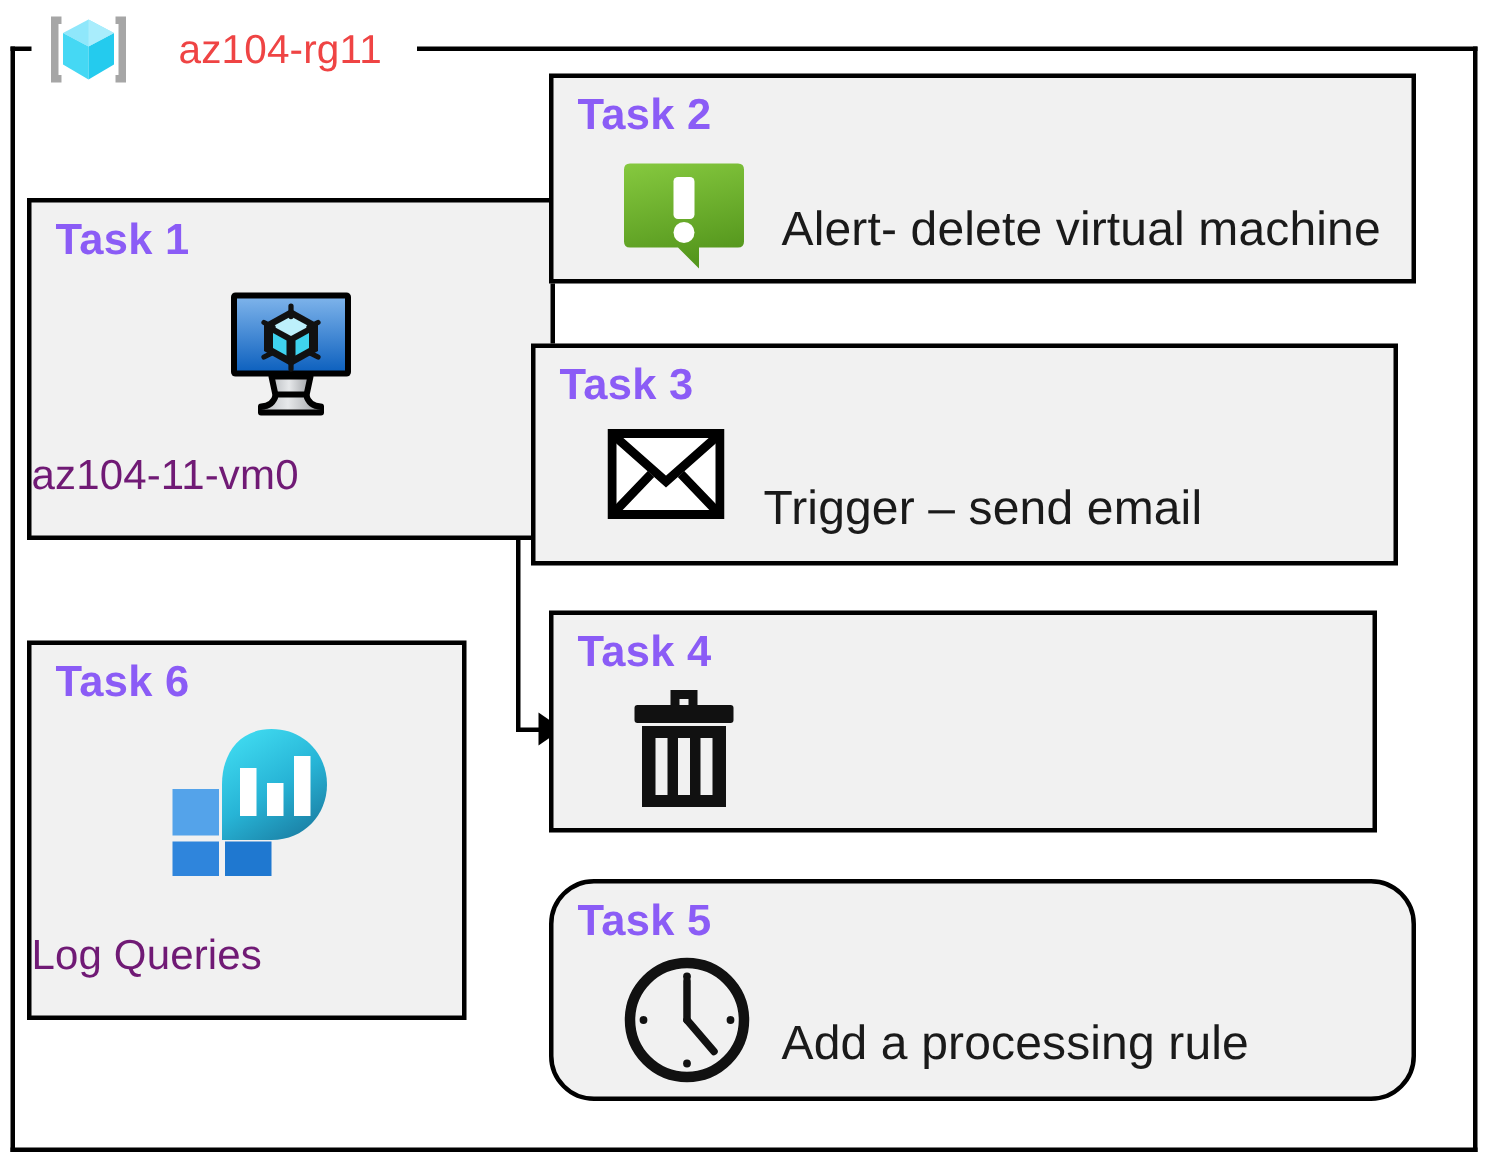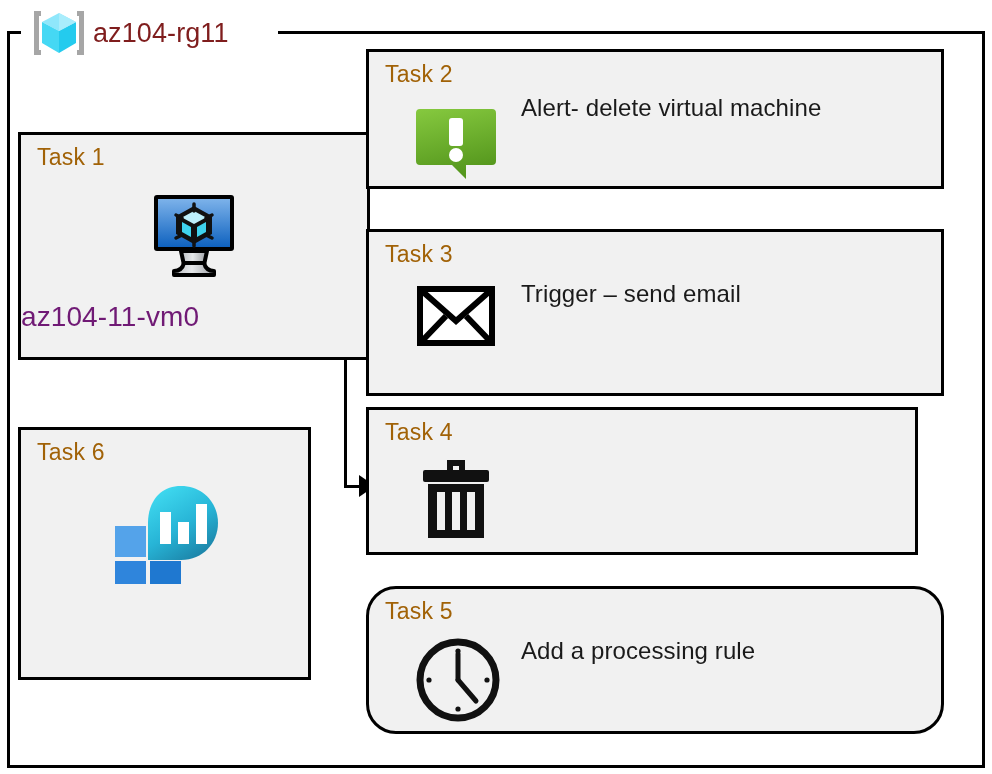--- a/index.html
+++ b/index.html
@@ -40,52 +40,53 @@
   
   #rg-icon {
     position: absolute;
     left: 18px;
     top: -26px;
     width: 68px;
     height: 56px;
   }
   #rg-title {
     position: absolute;
-    left: 86px;
+    left: 112px;
     top: -25px;
     font-size: 27px;
-    color: #7f1d1d;
+    color: #ef4444;
     line-height: 54px;
     white-space: nowrap;
     letter-spacing: 0.1px;
   }
 
   
   .card {
     position: absolute;
     background: #f1f1f1;
     border: 3px solid #000000;
     box-sizing: border-box;
   }
   .card-title {
     position: absolute;
     left: 16px;
     top: 9px;
-    font-size: 23px;
-    font-weight: normal;
-    color: #a16207;
+    font-size: 29px;
+    font-weight: bold;
+    color: #8b5cf6;
     letter-spacing: 0.2px;
     white-space: nowrap;
   }
   .card-label {
     position: absolute;
-    font-size: 24px;
+    font-size: 32px;
     color: #1a1a1a;
     white-space: nowrap;
     letter-spacing: 0.1px;
+    margin-top: 40px;
   }
 
   
   #card-task1 { left: 18px;  top: 132px; width: 352px; height: 228px; }
   #card-task6 { left: 18px;  top: 427px; width: 293px; height: 253px; }
   .card-center-label {
     position: absolute;
     left: 0; right: 0;
     bottom: 24px;
     text-align: left;
@@ -94,21 +95,21 @@
     letter-spacing: 0.1px;
   }
   .card-center-icon {
     position: absolute;
     left: 50%;
     transform: translateX(-50%);
   }
 
   
   #card-task2 { left: 366px; top: 49px;  width: 578px; height: 140px; }
-  #card-task3 { left: 366px; top: 229px; width: 578px; height: 167px; padding-left: 38px; }
+  #card-task3 { left: 354px; top: 229px; width: 578px; height: 148px; padding-left: 38px; }
   #card-task4 { left: 366px; top: 407px; width: 552px; height: 148px; }
   #card-task5 { left: 366px; top: 586px; width: 578px; height: 148px; border-radius: 30px; }
 
   .right-icon { position: absolute; }
 
   
   .conn { position: absolute; background: #000000; }
   #conn-h1 { left: 197px; top: 236px; width: 150px; height: 3px; }
   #conn-v  { left: 344px; top: 236px; width: 3px;  height: 252px; }
   #conn-h2 { left: 344px; top: 485px; width: 22px; height: 3px; }
@@ -211,20 +212,21 @@
 
       <rect x="50" y="30" width="11" height="32" fill="#ffffff"></rect>
       <rect x="68" y="40" width="11" height="22" fill="#ffffff"></rect>
       <rect x="86" y="22" width="11" height="40" fill="#ffffff"></rect>
 
       <rect x="5" y="44" width="31" height="31" fill="#54a3ea"></rect>
       <rect x="5" y="79" width="31" height="23" fill="#2f85dc"></rect>
       <rect x="40" y="79" width="31" height="23" fill="#1f78d0"></rect>
     </svg>
   </div>
+  <div class="card-center-label">Log Queries</div>
 </div>
 
 <div class="card" id="card-task2">
   <div class="card-title">Task 2</div>
   <div class="right-icon" style="left:45px; top:53px;">
     <svg width="84" height="78" viewBox="0 0 84 78" xmlns="http://www.w3.org/2000/svg">
       <defs>
         <linearGradient id="alertG" x1="0" y1="0" x2="0.25" y2="1">
           <stop offset="0" stop-color="#86c93f"></stop>
           <stop offset="1" stop-color="#55971d"></stop>

